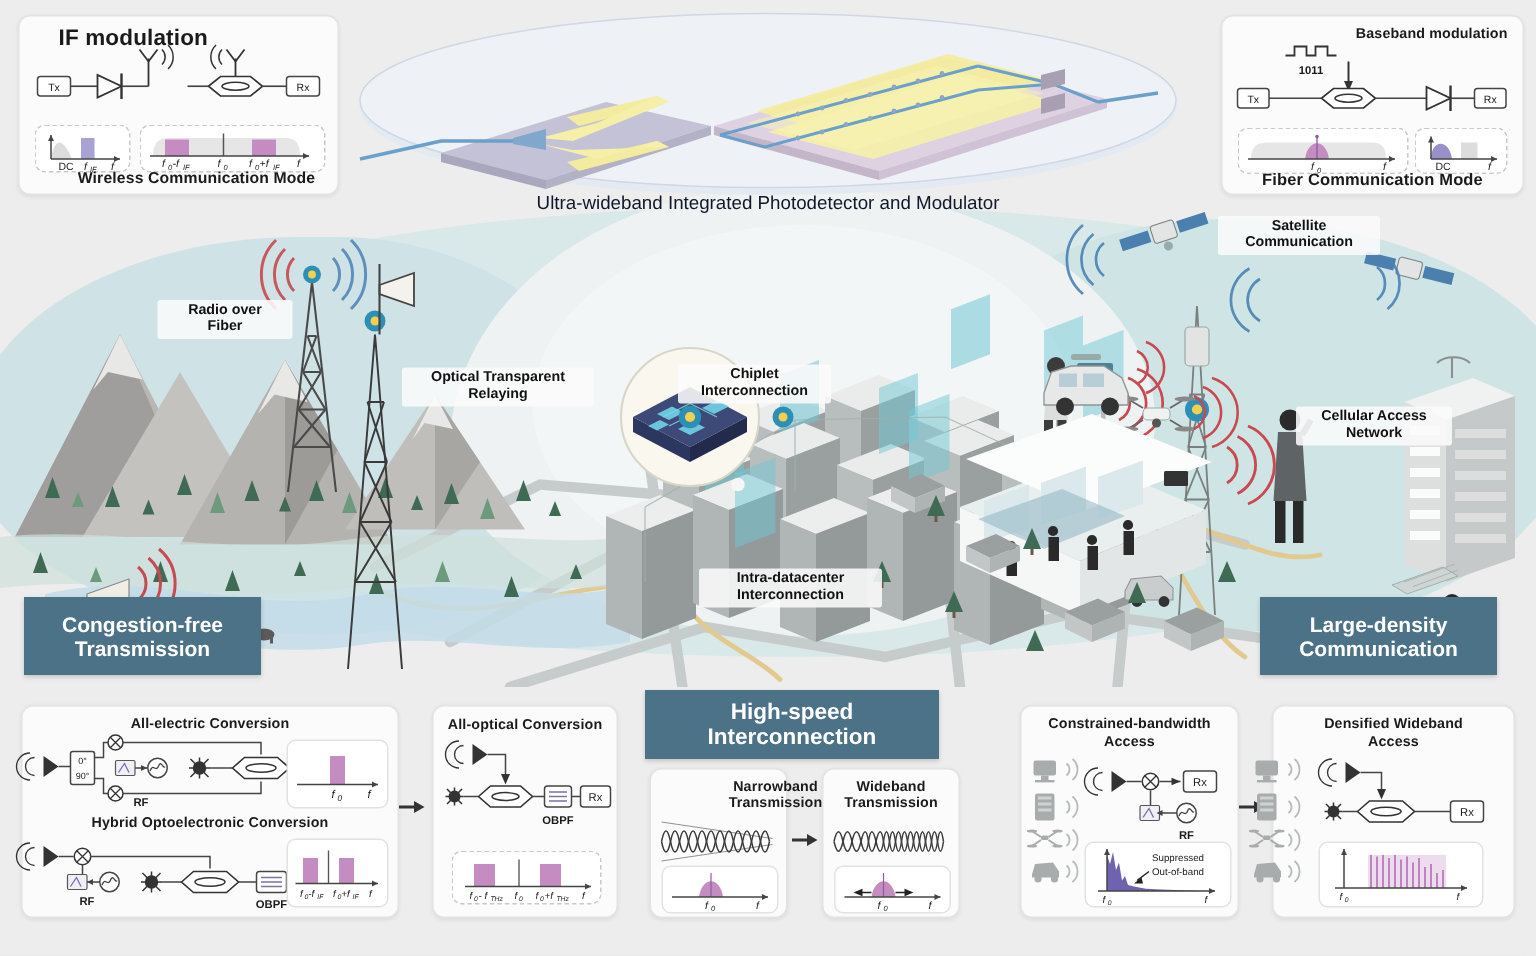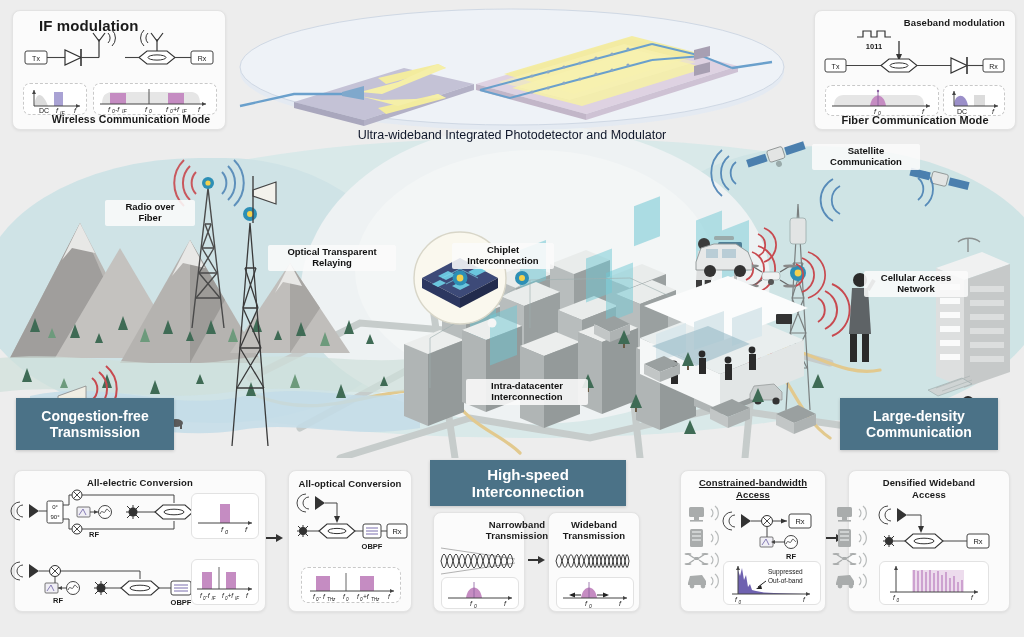--- a/index.html
+++ b/index.html
@@ -802,20 +802,21 @@
     <div class="subpanel" style="left:176px;top:22px;width:66px;height:44px;">
       <svg width="66" height="44">
         <rect x="28" y="10" width="10" height="19" fill="#c58cc2"></rect>
         <line x1="6" y1="29" x2="60" y2="29" stroke="#444" stroke-width="1"></line>
         <polygon points="60,29 56,27 56,31" fill="#444"></polygon>
         <text class="lbl ital" x="29" y="38" font-size="7.5">f</text>
         <text class="lbl ital" x="33" y="40" font-size="5.5">0</text>
         <text class="lbl ital" x="53" y="38" font-size="7.5">f</text>
       </svg>
     </div>
+    <div class="panel-title" style="position:absolute;left:0;top:72px;width:100%;font-size:9.5px;">Hybrid Optoelectronic Conversion</div>
     <svg width="250" height="52" style="position:absolute;left:0;top:84px;">
       <g stroke="#333" stroke-width=".9" fill="none">
         <path d="M8 10 A6 6 0 0 0 8 22"></path>
           <path d="M5 7 A9 9 0 0 0 5 25"></path>
       </g>
       <polygon points="14,9 14,23 24,16" fill="#333"></polygon>
       <line x1="24" y1="16" x2="34" y2="16" stroke="#444" stroke-width="1"></line>
       <circle cx="40" cy="16" r="5.5" fill="#fff" stroke="#333" stroke-width="1"></circle>
       <path d="M36 12 L44 20 M44 12 L36 20" stroke="#333" stroke-width=".9"></path>
 
@@ -971,21 +972,21 @@
         <line x1="6" y1="20" x2="70" y2="20" stroke="#444" stroke-width="1"></line>
         <polygon points="70,20 66,18 66,22" fill="#444"></polygon>
         <text class="lbl ital" x="28" y="28" font-size="7">f</text>
         <text class="lbl ital" x="32" y="29.5" font-size="5">0</text>
         <text class="lbl ital" x="62" y="28" font-size="7">f</text>
       </svg>
     </div>
   </div>
 
   <div class="panel" style="left:680px;top:470px;width:144px;height:140px;">
-    <div class="panel-title" style="position:absolute;left:0;top:6px;width:100%;font-size:9.5px;line-height:1.25;text-decoration:underline;">
+    <div class="panel-title" style="position:absolute;left:0;top:6px;width:100%;font-size:9.5px;line-height:1.25;">
       <div>Constrained-bandwidth</div>
       <div>Access</div>
     </div>
 
     <svg width="48" height="92" style="position:absolute;left:4px;top:34px;">
       <g fill="#a9acac">
         <rect x="4" y="2" width="15" height="10" rx="1.5"></rect>
           <rect x="9" y="12" width="5" height="3"></rect>
           <rect x="5" y="15" width="13" height="1.6"></rect>
         <rect x="5" y="24" width="13" height="18" rx="1.5"></rect>

